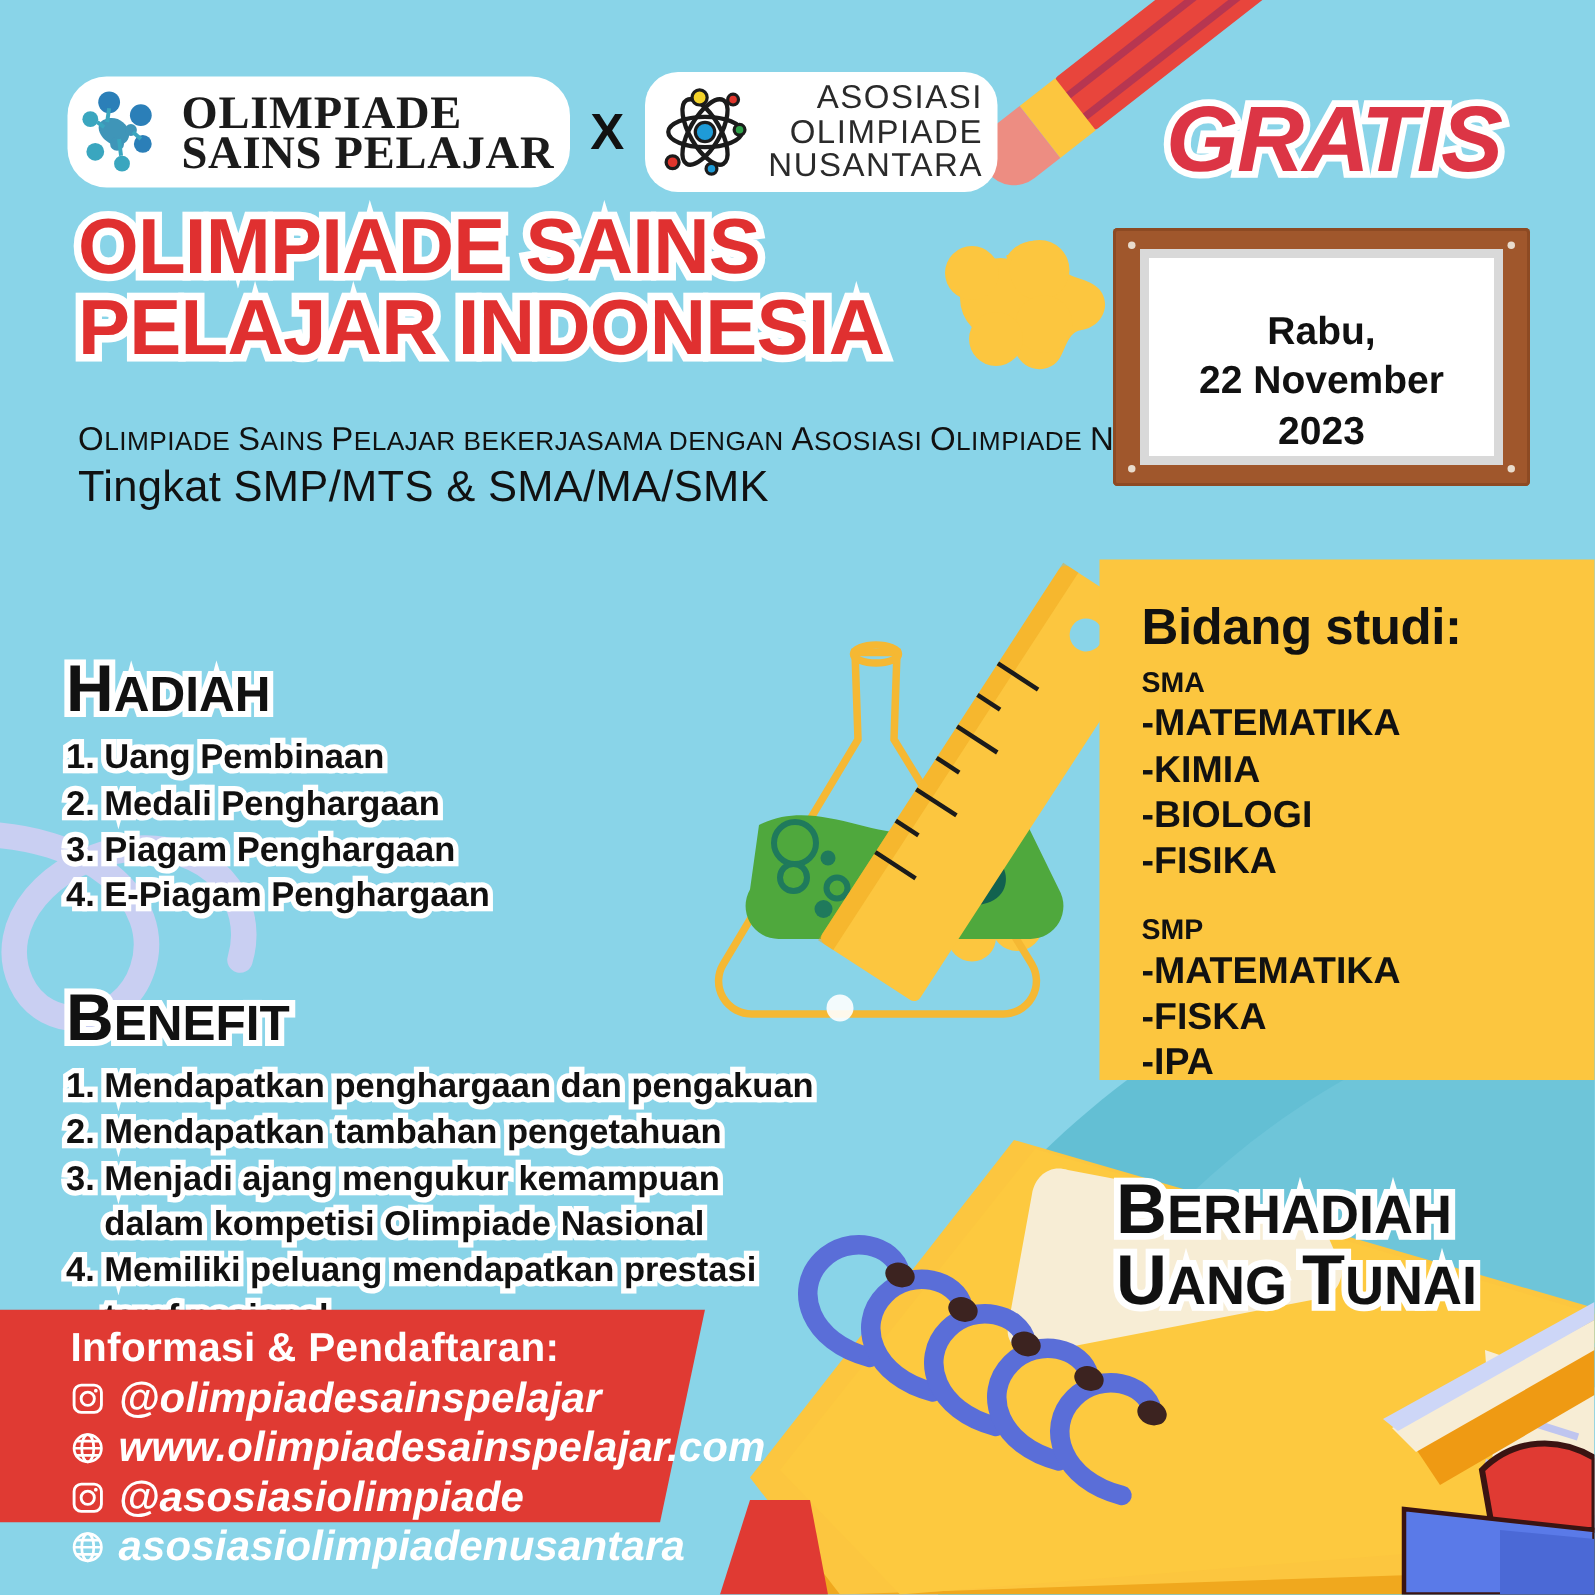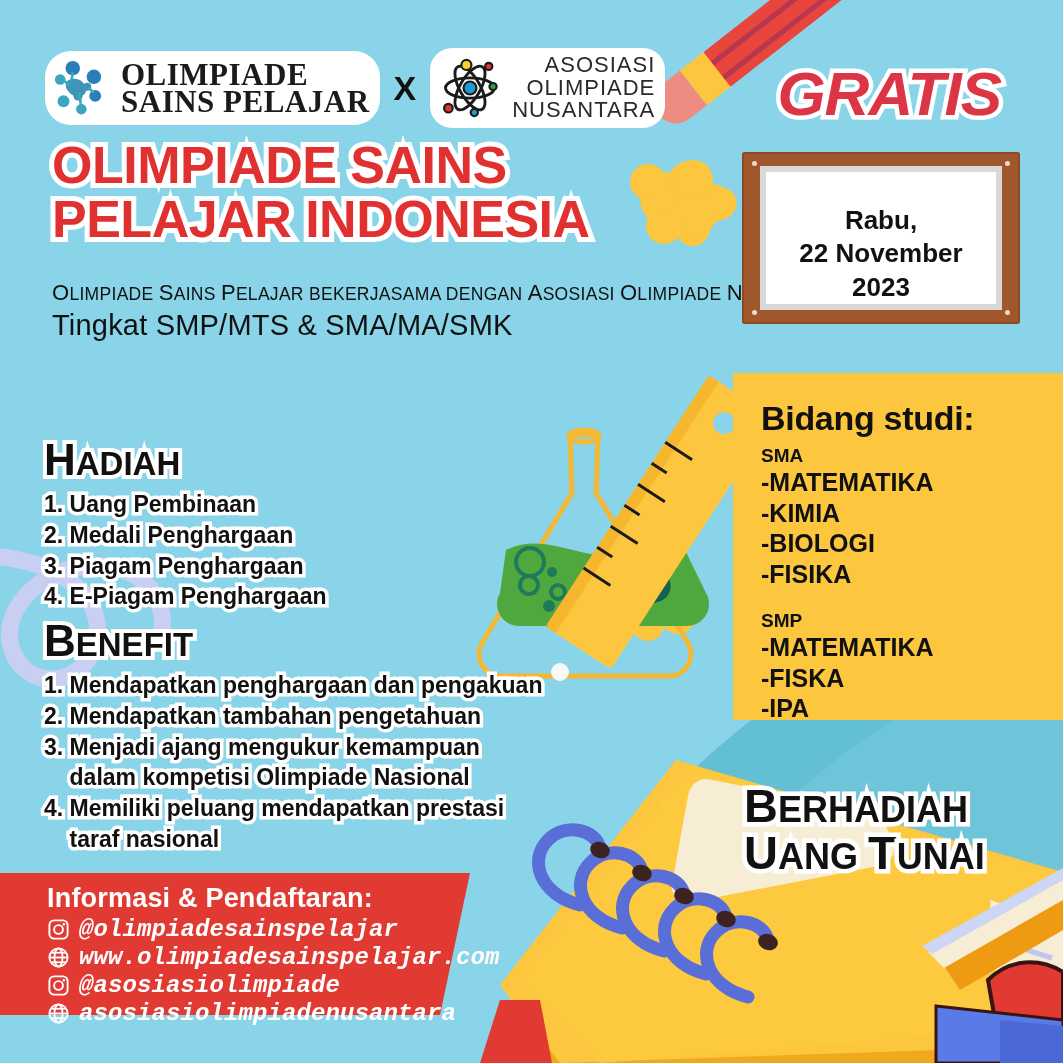--- a/index.html
+++ b/index.html
@@ -69,21 +69,21 @@
 
   
   .sec-title{
     font-family:"Liberation Sans",sans-serif;font-weight:bold;color:#111;
     -webkit-text-stroke:8px #ffffff;paint-order:stroke fill;
     letter-spacing:0px;
   }
   .sec-title .big{font-size:44px;}
   .sec-title .sm{font-size:33px;}
   .hadiah-wrap{position:absolute;left:44px;top:435px;}
-  .benefit-wrap{position:absolute;left:44px;top:616px;}
+  .benefit-wrap{position:absolute;left:44px;top:654px;}
   .lst{list-style:none;margin:4px 0 0 0;padding:0;}
   .lst li{
     font-family:"Liberation Sans",sans-serif;font-weight:bold;color:#111;
     font-size:23px;line-height:1.34;
     -webkit-text-stroke:7px #ffffff;paint-order:stroke fill;
     white-space:pre;
   }
 
   
   .frame{
@@ -137,21 +137,21 @@
   }
   .footer-bg{position:absolute;left:0;top:0;width:100%;height:142px;}
   .footer-content{position:absolute;left:47px;top:10px;}
   .footer-title{
     font-family:"Liberation Sans",sans-serif;font-weight:bold;font-size:27px;color:#fff;
     letter-spacing:0.2px;margin-bottom:2px;
   }
   .contact{display:flex;align-items:center;gap:9px;margin-top:1px;}
   .contact .ico{width:23px;height:23px;flex:0 0 auto;}
   .contact .txt{
-    font-family:Liberation Mono, monospace;font-weight:bold;font-size:24px;color:#fff;
+    font-family:Liberation Sans, sans-serif;font-weight:bold;font-size:28px;color:#fff;
     letter-spacing:0.1px;
   }
   .contact .txt.ital{font-style:italic;}
 </style>
 </head>
 <body>
 
 <div class="stage">
 
   <svg class="bg-svg" viewBox="0 0 1063 1063">

